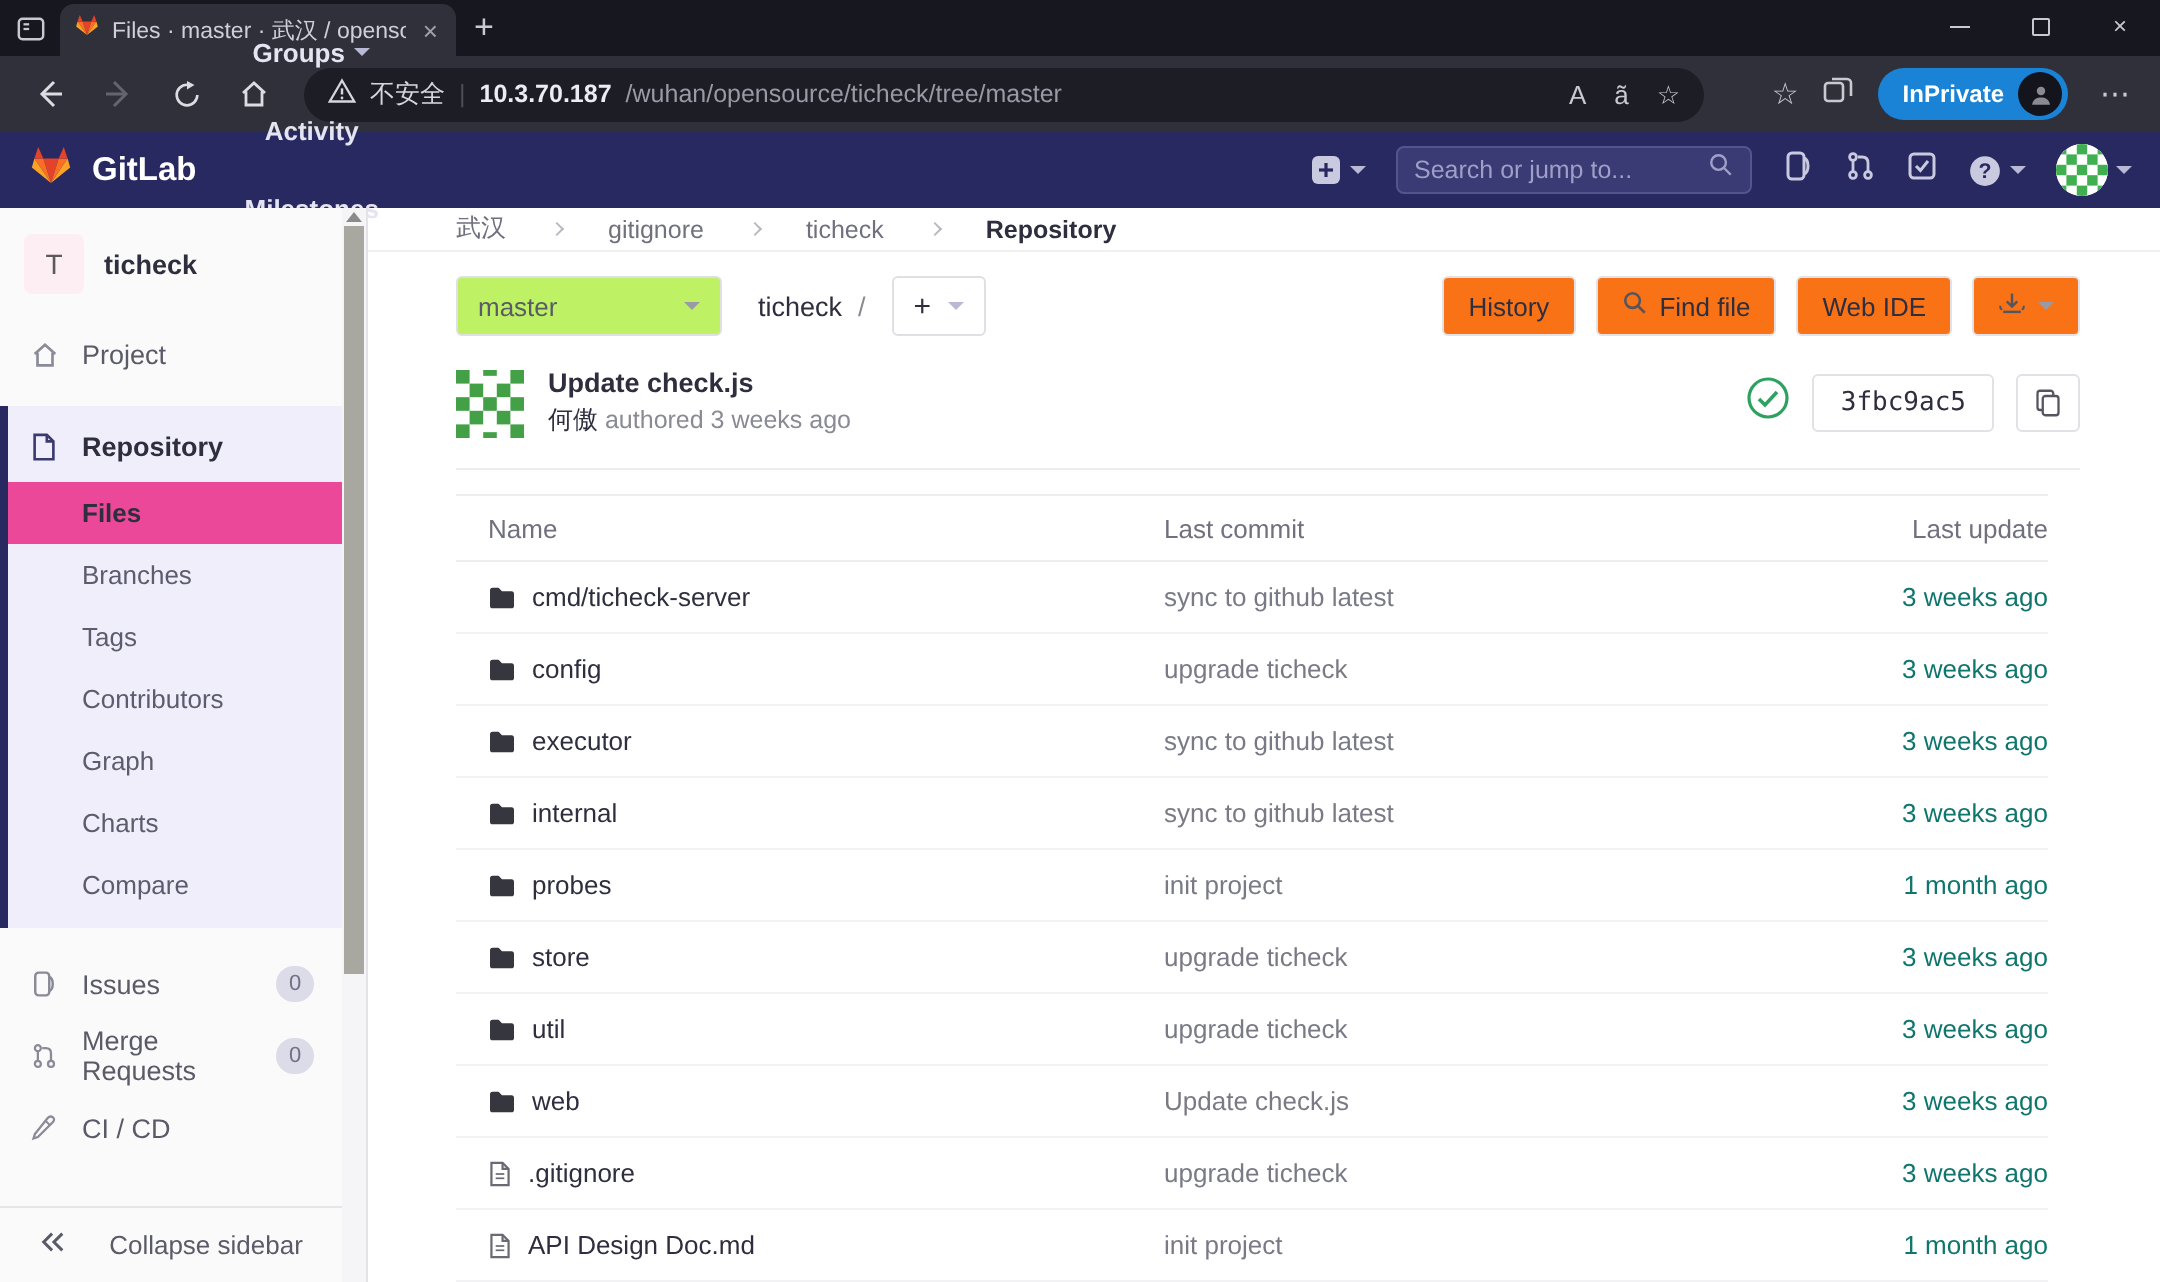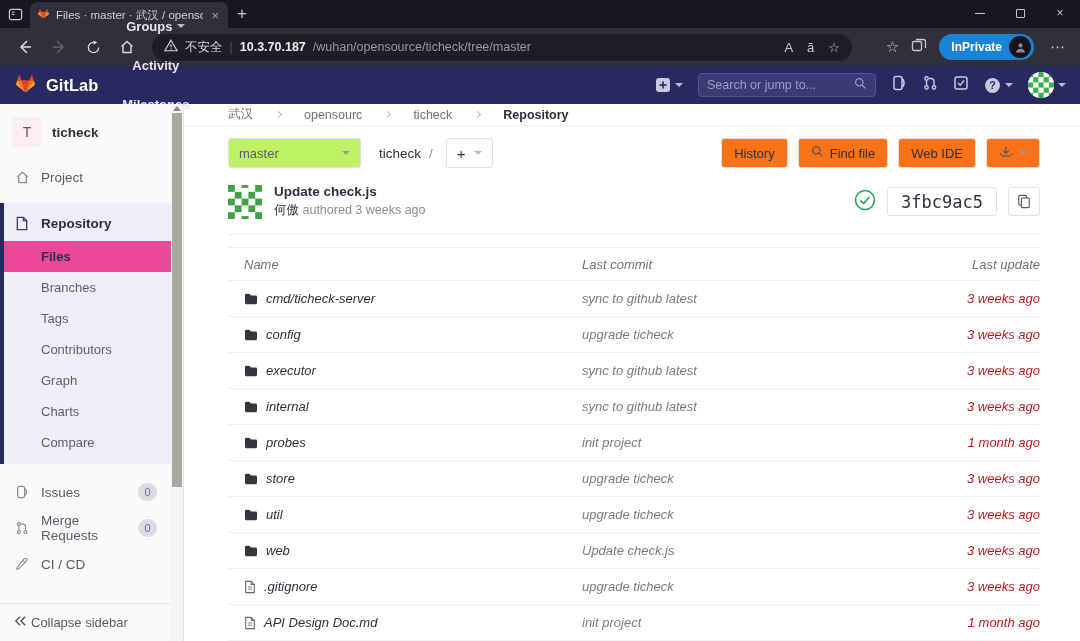--- a/index.html
+++ b/index.html
@@ -53,21 +53,21 @@
   .proj-avatar { width:30px; height:30px; border-radius:4px; background:#fdeef3; color:#5a5a5a; font-size:14px; display:flex; align-items:center; justify-content:center; }
   .proj-name { font-weight:700; font-size:13.5px; color:#2e2e3e; }
   .side-item { height:36px; display:flex; align-items:center; gap:11px; padding:0 14px; color:#5a5a68; font-size:13.5px; }
   .side-icon { width:16px; display:flex; justify-content:center; flex-shrink:0; }
   .repo-section { background:#efeefa; border-left:4px solid #292961; margin:8px 0 10px; padding:2px 0 6px; }
   .repo-section .side-item { padding-left:10px; }
   .repo-head-label { color:#2e2e3e; font-weight:700; }
   .sub-item { height:31px; display:flex; align-items:center; padding-left:37px; color:#5c5c6e; font-size:13px; }
   .sub-item.active { background:#ec4899; color:#2e2e3e; font-weight:700; }
   .badge { margin-left:auto; background:#dcdce8; border-radius:9px; min-width:19px; height:18px; display:flex; align-items:center; justify-content:center; font-size:11px; color:#70708a; padding:0 4px; }
-  .collapse-row { margin-top:auto; border-top:1px solid #e5e5ea; height:38px; display:flex; align-items:center; gap:4px; padding:0 14px; color:#5a5a68; font-size:13px; }
+  .collapse-row { margin-top:auto; border-top:1px solid #e5e5ea; height:38px; display:flex; align-items:center; gap:22px; padding:0 14px; color:#5a5a68; font-size:13px;justify-content:center; }
   .side-scrollbar { position:absolute; top:0; right:0; width:12px; height:100%; background:#f5f5f7; }
   .scroll-up-arrow { position:absolute; top:2px; left:2px; width:0; height:0; border-left:4px solid transparent; border-right:4px solid transparent; border-bottom:5px solid #8a8a88; }
   .scroll-thumb { position:absolute; top:9px; left:1px; width:10px; height:374px; background:#a8a8a1; }
 
   
   .main { flex:1; overflow:hidden; display:flex; flex-direction:column; }
   .breadcrumbs { height:35px; display:flex; align-items:center; gap:23px; padding:0 40px 0 44px; border-bottom:1px solid #f0f0f2; font-size:12.5px; color:#70707e;text-align:right; }
   .bc-sep { width:5px; height:5px; border-top:1px solid #b9b9c2; border-right:1px solid #b9b9c2; transform:rotate(45deg); }
   .bc-current { color:#2e2e3e; font-weight:700; }
   .content { padding:12px 40px 0 44px; }
@@ -78,32 +78,32 @@
   .proj-slash { color:#8a8a95; margin-left:8px; }
   .plus-btn { margin-left:13px; height:30px; border:1px solid #dfdfe4; border-radius:3px; background:#fff; padding:0 10px; display:flex; align-items:center; gap:8px; color:#2e2e3e; font-size:15px; }
   .row-actions { margin-left:auto; display:flex; align-items:center; gap:10px; }
   .btn { height:30px; border:1px solid #e1e1e6; border-radius:3px; background:#f97316; padding:0 12px; font-size:13px; color:#2e2e3e; display:flex; align-items:center; gap:6px; }
   .commit-panel { display:flex; align-items:center; margin-top:16px; padding-bottom:15px; border-bottom:1px solid #ededf0; }
   .identicon { width:34px; height:34px; flex-shrink:0; margin-right:12px; }
   .commit-title { font-weight:700; font-size:13.5px; color:#2e2e3e; }
   .commit-byline { font-size:12.5px; color:#8a8a95; margin-top:3px; }
   .commit-author { color:#2e2e3e; }
   .commit-right { margin-left:auto; display:flex; align-items:center; gap:11px; }
-  .sha-box { border:1px solid #e1e1e6; border-radius:3px; height:29px; padding:0 13px; font-family:"DejaVu Sans Mono", monospace; font-size:17px; color:#2e2e3e; display:flex; align-items:center; background:#fff; }
+  .sha-box { border:1px solid #e1e1e6; border-radius:3px; height:29px; padding:0 13px; font-family:"DejaVu Sans Mono", monospace; font-size:13px; color:#2e2e3e; display:flex; align-items:center; background:#fff; }
   .copy-btn { border:1px solid #e1e1e6; border-radius:3px; height:29px; width:32px; display:flex; align-items:center; justify-content:center; background:#fff; }
 
-  .tree-table { margin-top:12px; border-top:1px solid #ededf0;font-style:italic; }
+  .tree-table { margin-top:12px; margin-right:16px; border-top:1px solid #ededf0; }
   .thead { display:flex; height:33px; align-items:center; border-bottom:1px solid #ededf0; font-size:13px; color:#70707e; }
   .trow { display:flex; height:36px; align-items:center; border-bottom:1px solid #f2f2f5; font-size:13px; }
   .col-name { width:354px; padding-left:16px; display:flex; align-items:center; gap:8px; }
   .col-commit { flex:1; }
   .col-time { width:150px; text-align:right; }
   .fname { color:#2e2e3e; text-decoration:none; }
   .fcommit { color:#7a7a86; text-decoration:none; }
-  .ftime { color:#b91c1c; }
+  .ftime { color:#0f766e; }
   .ficon { display:flex; flex-shrink:0; }
   a { cursor:pointer; }
 </style>
 </head>
 <body>
 
 <div class="screen">
 
   <div class="tabbar">
     <div class="tab-actions-btn">
@@ -409,21 +409,21 @@
       <div class="side-scrollbar">
         <span class="scroll-up-arrow"></span>
         <span class="scroll-thumb"></span>
       </div>
     </div>
 
     <div class="main">
       <div class="breadcrumbs">
         <span>武汉</span>
         <span class="bc-sep"></span>
-        <span>opensourc</span>
+        <span>gitignore</span>
         <span class="bc-sep"></span>
         <span>ticheck</span>
         <span class="bc-sep"></span>
         <span class="bc-current">Repository</span>
       </div>
 
       <div class="content">
         <div class="controls-row">
           <div class="branch-select">
             <span>master</span>

